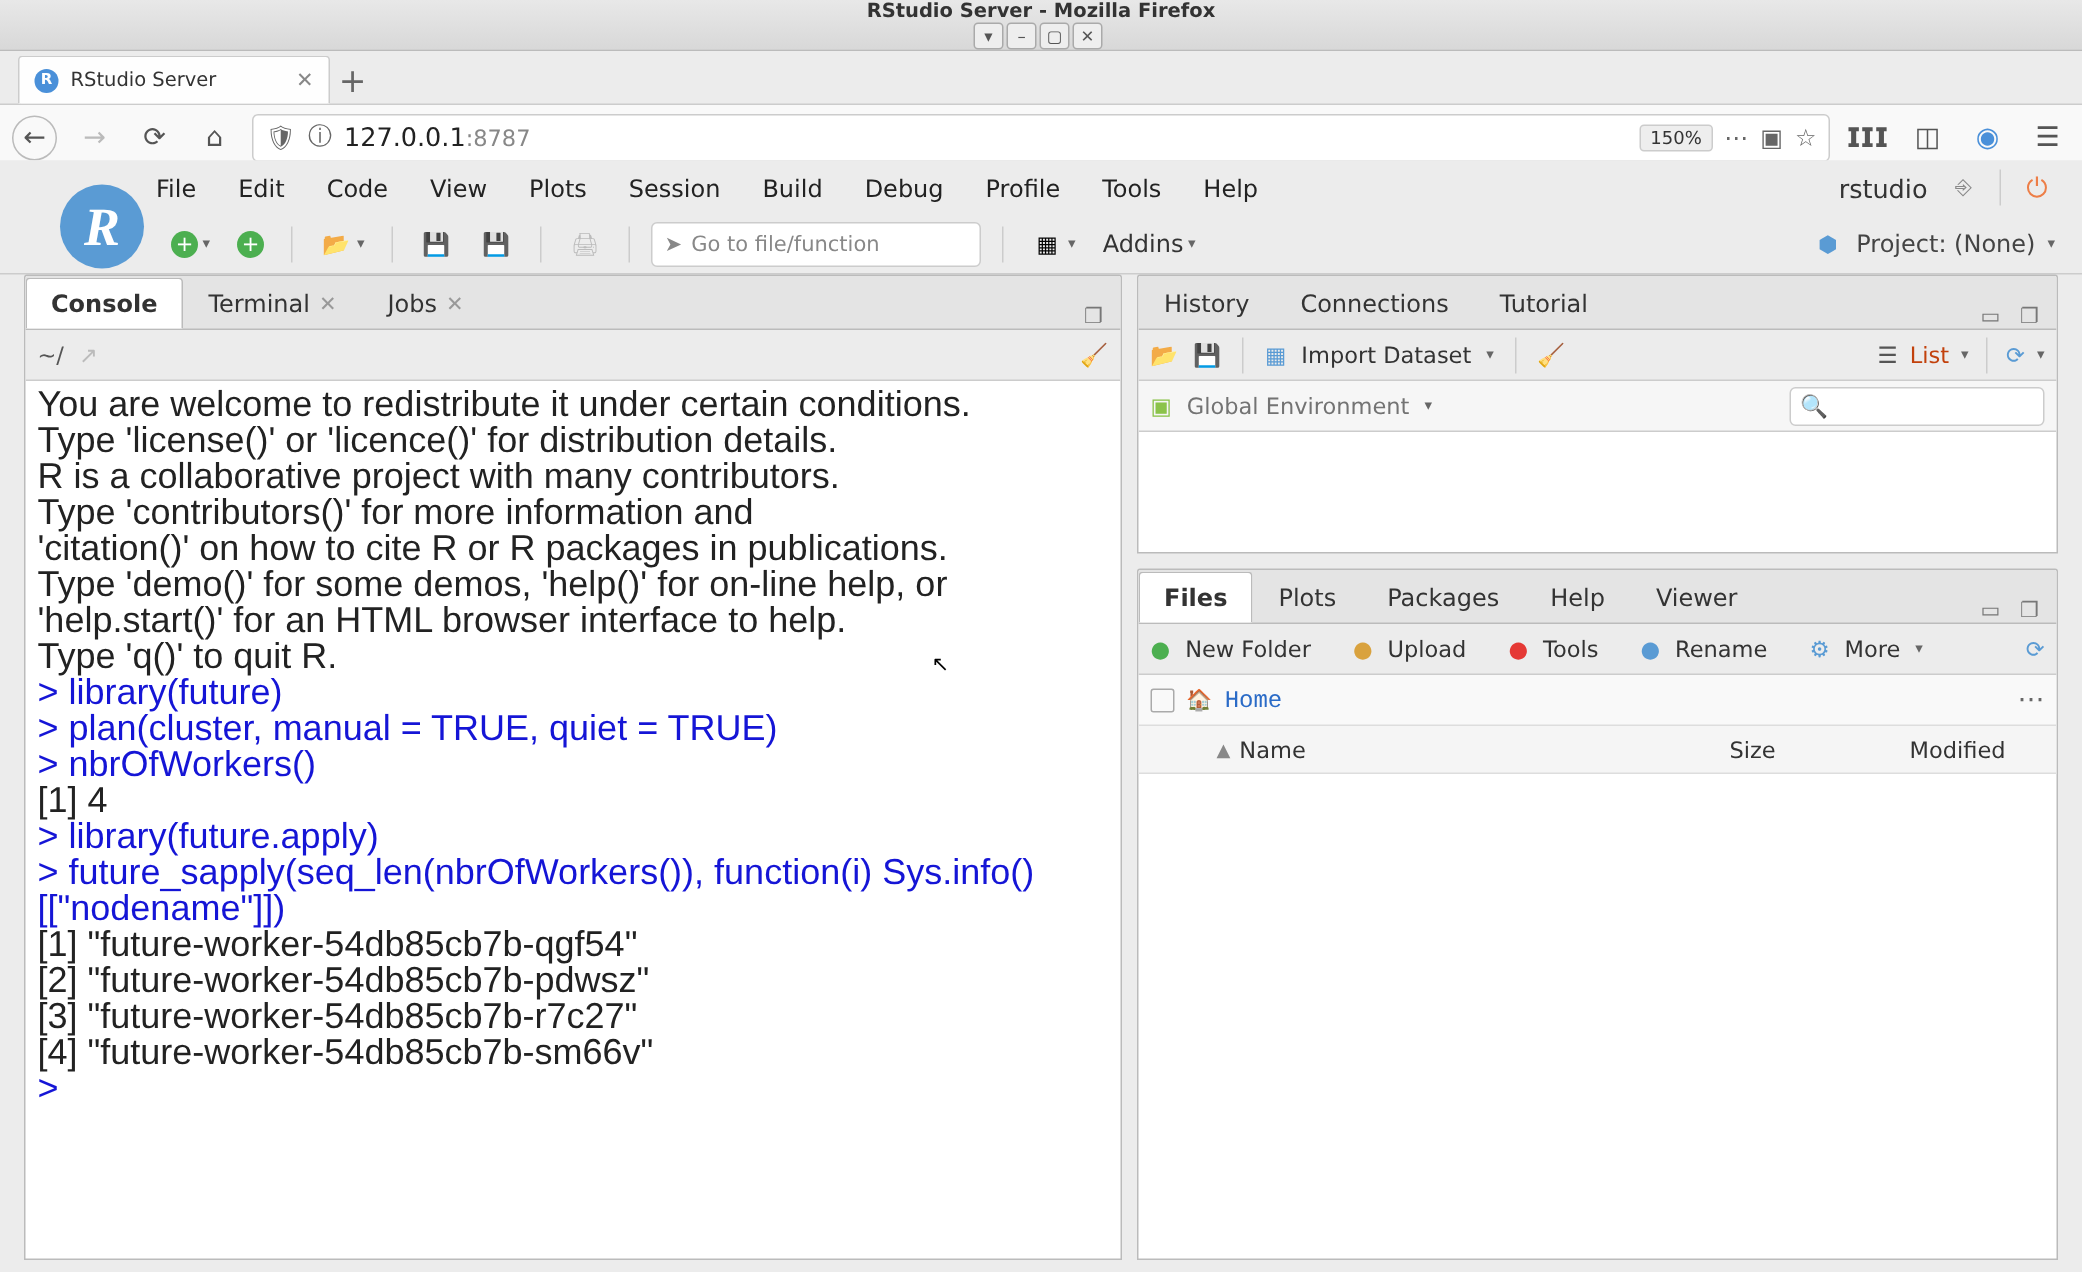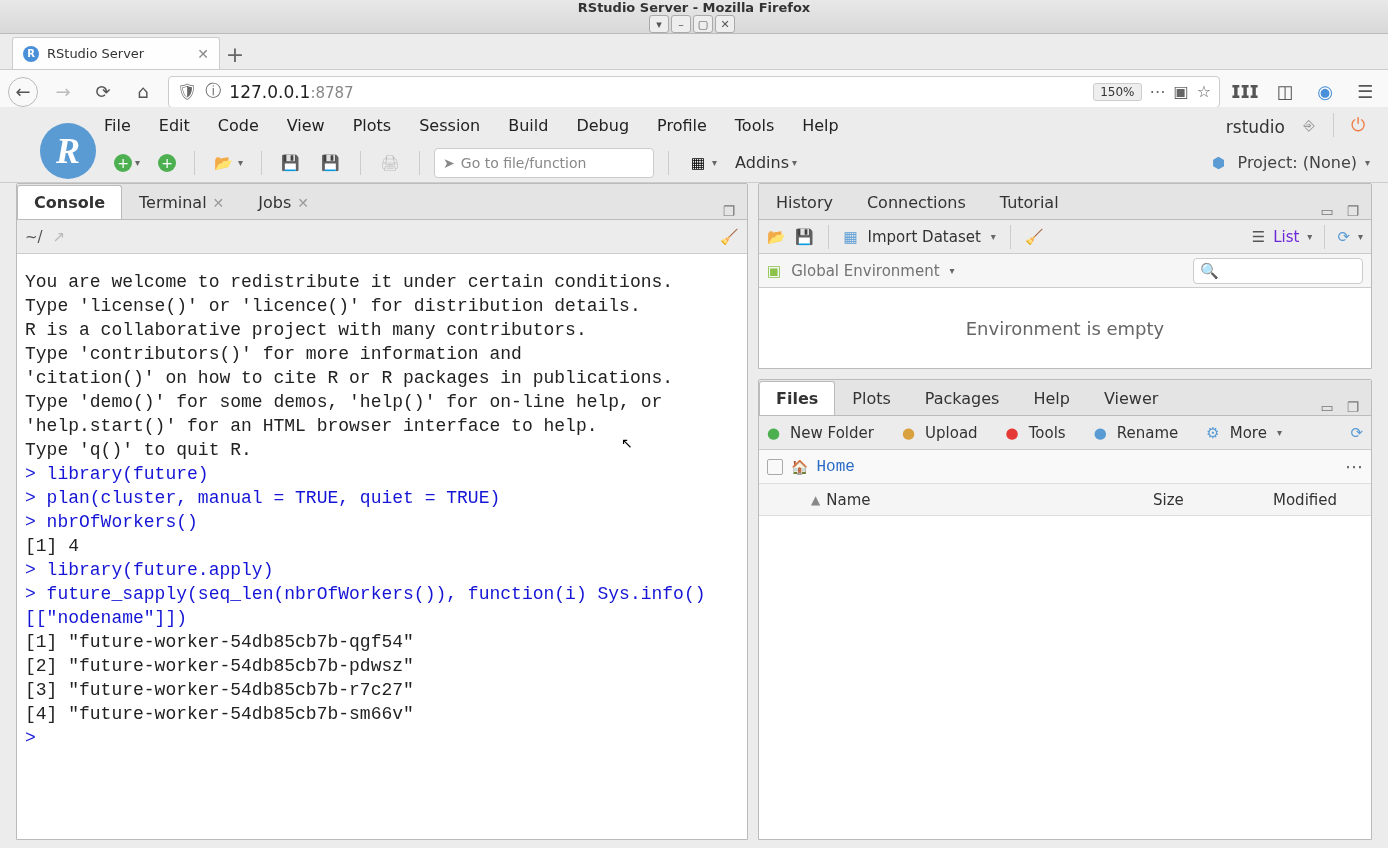--- a/index.html
+++ b/index.html
@@ -64,21 +64,21 @@
 .tabrow { height:36px;background:#e4e4e4;display:flex;align-items:flex-end;border-bottom:1px solid #bbb;}
 .ptab { height:34px;padding:0 16px;display:flex;align-items:center;font-size:16px;color:#333;border:1px solid transparent;border-bottom:none;cursor:pointer;position:relative;}
 .ptab.active { background:#fff;border-color:#bbb;font-weight:bold;border-radius:3px 3px 0 0;}
 .ptab .tabclose { margin-left:6px;color:#999;font-size:14px;}
 .tabrow .tabrow-right{margin-left:auto;display:flex;align-items:center;gap:6px;padding-right:8px;}
 .mini-icon{width:20px;height:16px;display:flex;align-items:center;justify-content:center;color:#777;font-size:14px;cursor:pointer;}
 
 .subtoolbar { height:34px;background:#ececec;border-bottom:1px solid #ccc;display:flex;align-items:center;padding:0 8px;gap:10px;font-size:15px;color:#555;}
 .subtoolbar .right{margin-left:auto;display:flex;align-items:center;gap:8px;}
 
-.console-body { flex:1; padding:16px 8px; font-family:Liberation Mono, monospace;font-size:18px;line-height:24px;overflow:auto;white-space:pre-wrap;}
+.console-body { flex:1; padding:4px 8px; font-family:Liberation Sans, sans-serif;font-size:24px;line-height:24px;overflow:auto;white-space:pre-wrap;}
 .prompt { color:#1515d6;}
 .output { color:#222;}
 
 .env-empty { flex:1;display:flex;align-items:center;justify-content:center;color:#666;font-size:18px;overflow:hidden;}
 
 .search-env { margin-left:auto;height:26px;width:170px;border:1px solid #ccc;border-radius:4px;display:flex;align-items:center;padding:0 6px;gap:6px;background:#fff;}
 
 .files-header { height:32px;background:#f5f5f5;border-bottom:1px solid #ddd;display:flex;align-items:center;}
 .fh-cell { padding:0 12px;font-size:15px;color:#333;display:flex;align-items:center;gap:6px;}
 .fh-cell.check{width:40px;}
@@ -254,36 +254,35 @@
           <span style="color:#d9a23e">📂</span>
           <span style="color:#5a9bd4">💾</span>
           <span class="tb-sep"></span>
           <span style="color:#5a9bd4">▦</span>
           <span style="color:#333">Import Dataset</span>
             <span class="caret">▾</span>
           <span class="tb-sep"></span>
           <span style="color:#c9a96a">🧹</span>
           <div class="right">
             <span>☰</span>
-            <span style="color:#6d28d9">List</span>
+            <span style="color:#c2410c">List</span>
               <span class="caret">▾</span>
             <span class="tb-sep"></span>
             <span style="color:#5a9bd4">⟳</span>
               <span class="caret">▾</span>
           </div>
         </div>
         <div class="subtoolbar" style="background:#f6f6f6">
           <span style="color:#8bc34a">▣</span>
           <span style="color:#737373">Global Environment</span>
             <span class="caret">▾</span>
           <div class="search-env">
               <span style="color:#999">🔍</span>
             </div>
         </div>
-        <div class="env-empty">Environment is empty</div>
       </div>
 
       <div class="panel" style="flex:1">
         <div class="tabrow" id="files-tabs">
           <div class="ptab active">Files</div>
             <div class="ptab">Plots</div>
             <div class="ptab">Packages</div>
             <div class="ptab">Help</div>
             <div class="ptab">Viewer</div>
             <div class="tabrow-right">

